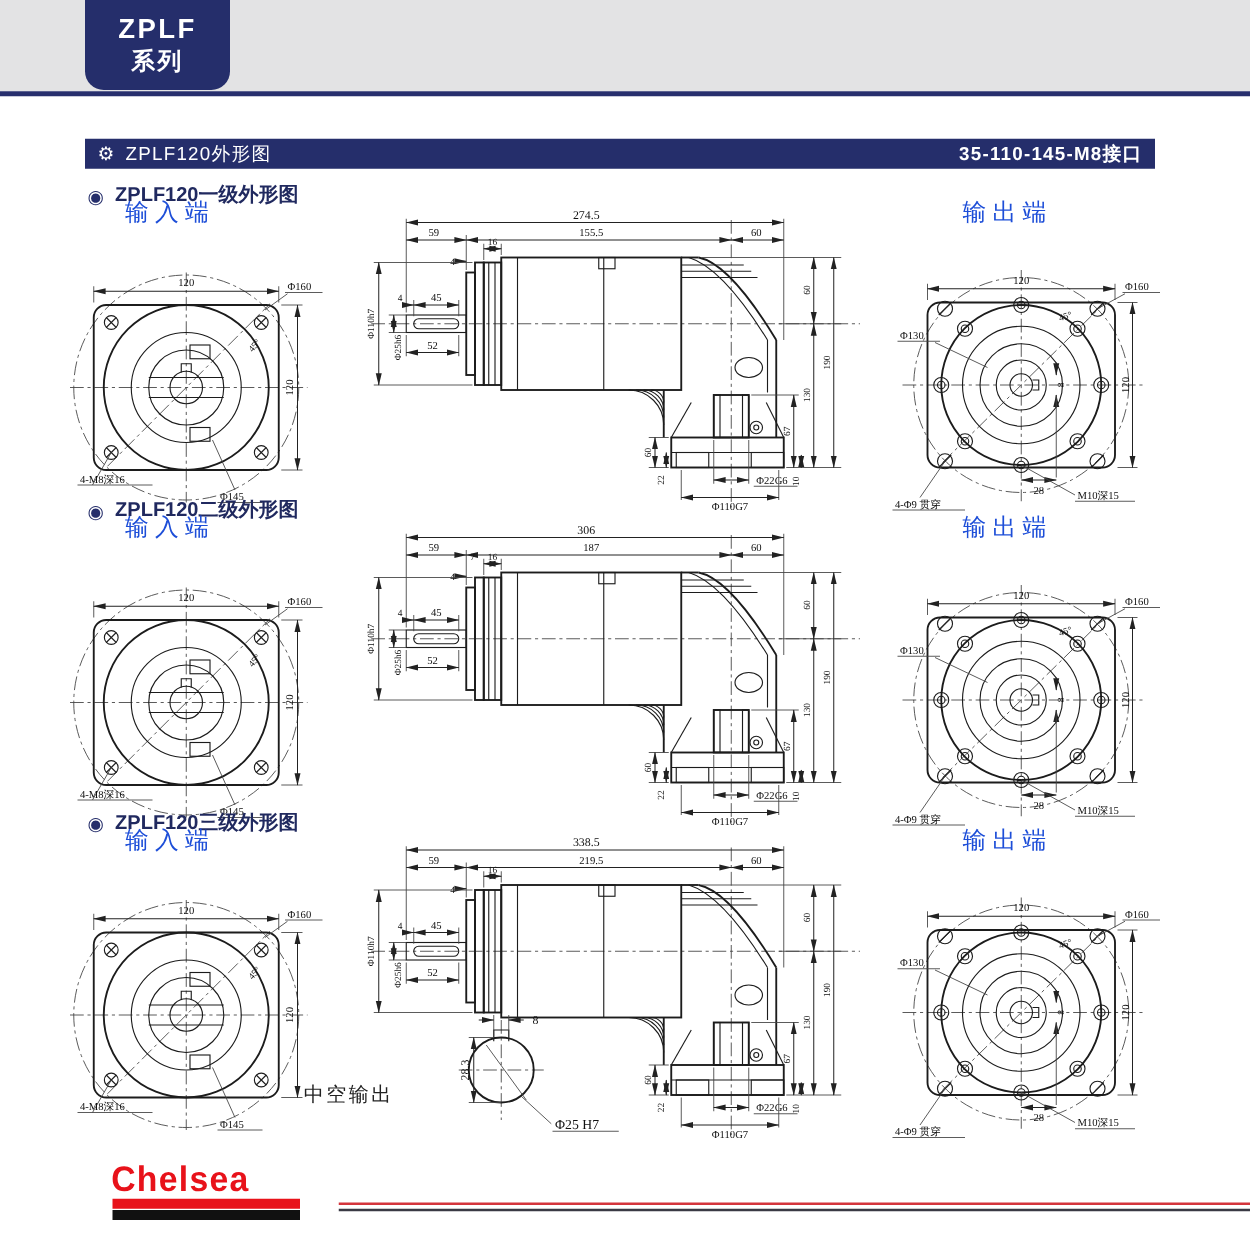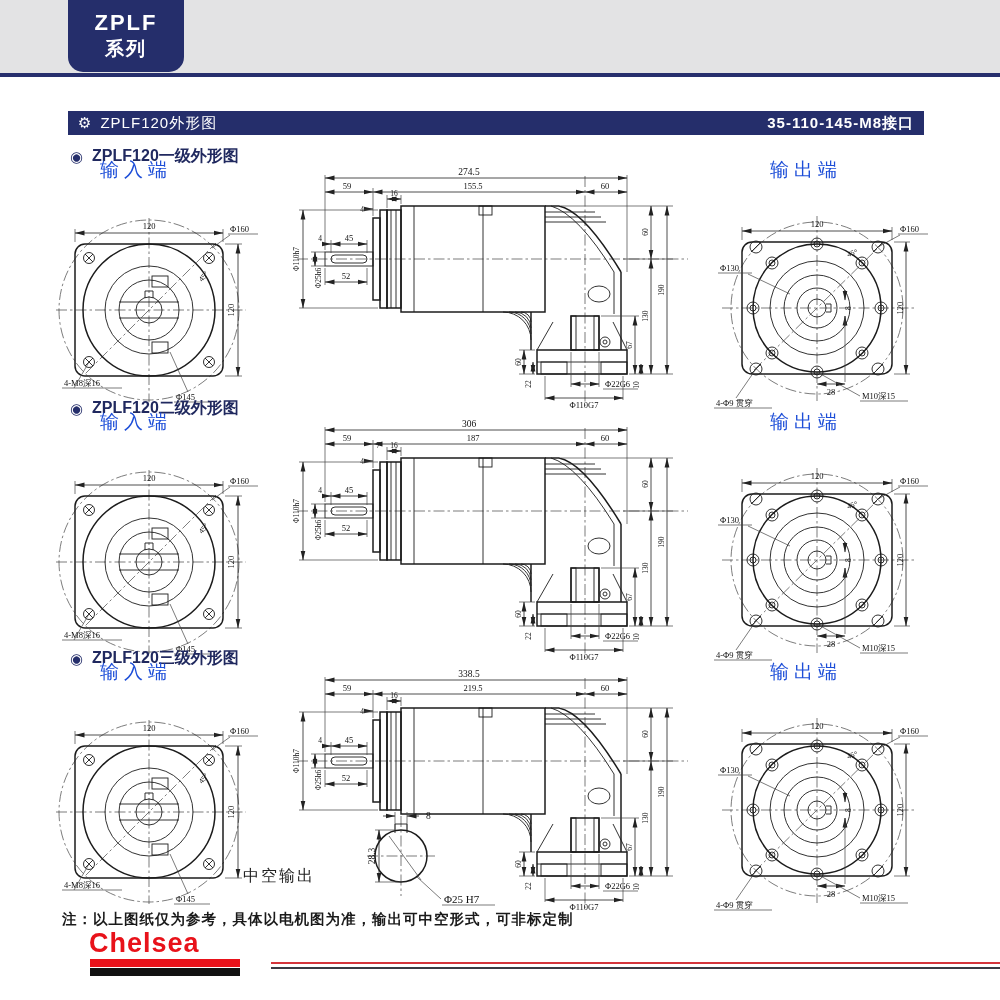--- a/index.html
+++ b/index.html
@@ -787,19 +787,18 @@
       <text class="dt" x="119" y="197" text-anchor="middle">28</text>
       <line class="ext" x1="105" y1="174" x2="148" y2="198"></line>
       <text class="dt" x="150" y="201">M10深15</text>
       <line class="ext" x1="148" y1="203" x2="196" y2="203"></line>
       <line class="ext" x1="44" y1="171" x2="24" y2="200"></line>
       <text class="dt" x="4" y="208">4-Φ9 贯穿</text>
       <line class="ext" x1="2" y1="210" x2="60" y2="210"></line>
     </svg>
   </div>
 
-  <div class="note">注：以上图纸仅为参考，具体以电机图为准，输出可中空形式，可非标定制</div>
   <div class="logo">Chelsea</div>
   <div class="rbar"></div>
   <div class="kbar"></div>
   <div class="rline"></div>
   <div class="kline"></div>
 </div>
 
 </body></html>

